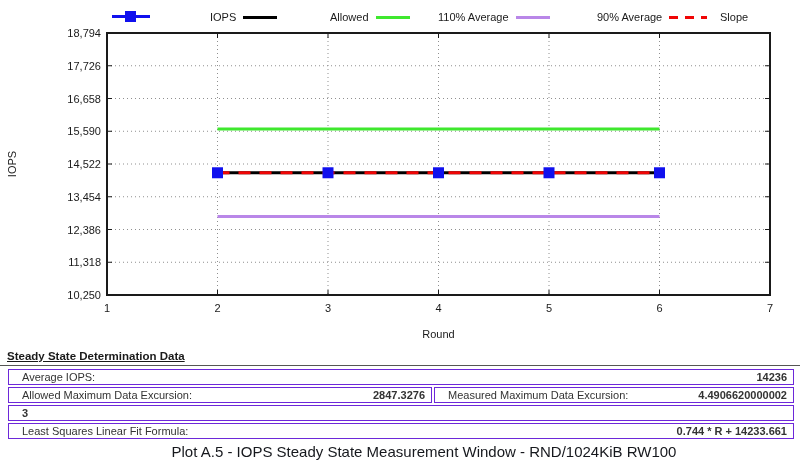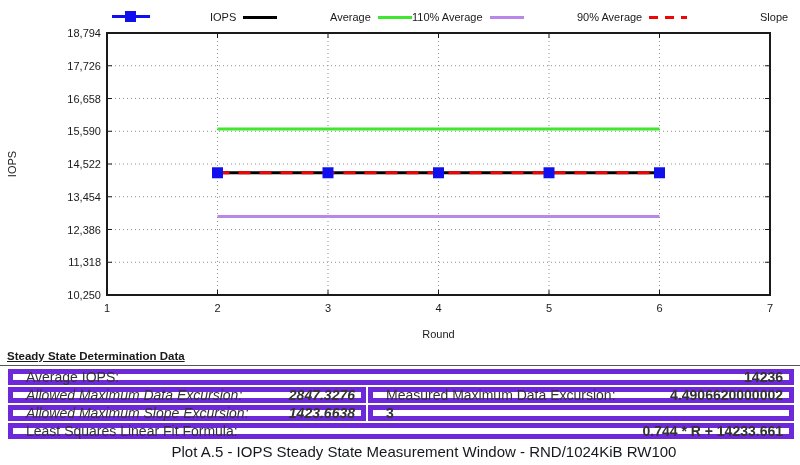--- a/index.html
+++ b/index.html
@@ -13,24 +13,24 @@
   .legend-label{font-size:11px;color:#1a1a1a;white-space:nowrap;}
   .sample{display:inline-block;width:34px;height:3px;}
   .marker-wrap{position:relative;width:38px;height:12px;}
   .marker-line{position:absolute;left:0;top:4px;width:38px;height:3px;}
   .marker-square{position:absolute;left:13px;top:0;width:11px;height:11px;}
   
   .section-title{font-size:11.5px;font-weight:700;color:#1a1a1a;line-height:13px;
                  padding:2px 0 2px 7px;border-bottom:1px solid #555;text-decoration:underline;}
   .dtable{margin:3px 6px 0 8px;}
   .trow{display:flex;gap:2px;margin-bottom:2px;}
-  .tcell{border:5px solid #6d28d9;height:16px;box-sizing:border-box;display:flex;
+  .tcell{border:1px solid #6d28d9;height:16px;box-sizing:border-box;display:flex;
          align-items:center;justify-content:space-between;padding:0 6px 0 13px;
-         font-size:14px;color:#333;}
-  .tcell.c1{width:358px;flex:none;font-style:italic;}
+         font-size:11px;color:#333;}
+  .tcell.c1{width:424px;flex:none;}
   .tcell.c2,.tcell.full{flex:1;}
   .tvalue{font-weight:700;white-space:nowrap;text-align:center;}
   .tlabel{white-space:nowrap;}
   
   .caption{margin-top:4px;text-align:center;font-size:15px;color:#16181d;padding-left:48px;}
 </style>
 </head>
 <body>
 
 <div class="page">
@@ -116,32 +116,32 @@
         <span class="marker-wrap">
           <span class="marker-line" id="lg-marker-line" style="background: rgb(16, 16, 238);"></span>
           <span class="marker-square" id="lg-marker-square" style="background: rgb(16, 16, 238);"></span>
         </span>
       </div>
       <div class="legend-item" style="left:210px">
         <span class="legend-label">IOPS</span>
         <span class="sample" id="lg-iops" style="background: rgb(0, 0, 0);"></span>
       </div>
       <div class="legend-item" style="left:330px">
-        <span class="legend-label">Average</span>
+        <span class="legend-label">Allowed</span>
         <span class="sample" id="lg-avg" style="background: rgb(63, 232, 46);"></span>
       </div>
-      <div class="legend-item" style="left:412px">
+      <div class="legend-item" style="left:438px">
         <span class="legend-label">110% Average</span>
         <span class="sample" id="lg-110" style="background: rgb(185, 135, 232);"></span>
       </div>
-      <div class="legend-item" style="left:577px">
+      <div class="legend-item" style="left:597px">
         <span class="legend-label">90% Average</span>
         <span class="sample" id="lg-90" style="width: 38px; background: repeating-linear-gradient(90deg, rgb(240, 5, 5) 0px, rgb(240, 5, 5) 9px, transparent 9px, transparent 16px);"></span>
       </div>
-      <div class="legend-item" style="left:760px">
+      <div class="legend-item" style="left:720px">
         <span class="legend-label">Slope</span>
       </div>
     </div>
   </div>
 
   <div class="datasection">
     <div class="section-title">Steady State Determination Data</div>
     <div class="dtable">
       <div class="trow">
         <div class="tcell full">
@@ -153,24 +153,20 @@
         <div class="tcell c1">
           <span class="tlabel">Allowed Maximum Data Excursion:</span>
           <span class="tvalue">2847.3276</span>
         </div>
         <div class="tcell c2">
           <span class="tlabel">Measured Maximum Data Excursion:</span>
           <span class="tvalue">4.4906620000002</span>
         </div>
       </div>
       <div class="trow">
-        <div class="tcell c1">
-          <span class="tlabel">Allowed Maximum Slope Excursion:</span>
-          <span class="tvalue">1423.6638</span>
-        </div>
         <div class="tcell c2">
           <span class="tvalue">3</span>
         </div>
       </div>
       <div class="trow">
         <div class="tcell full">
           <span class="tlabel">Least Squares Linear Fit Formula:</span>
           <span class="tvalue">0.744 * R + 14233.661</span>
         </div>
       </div>

